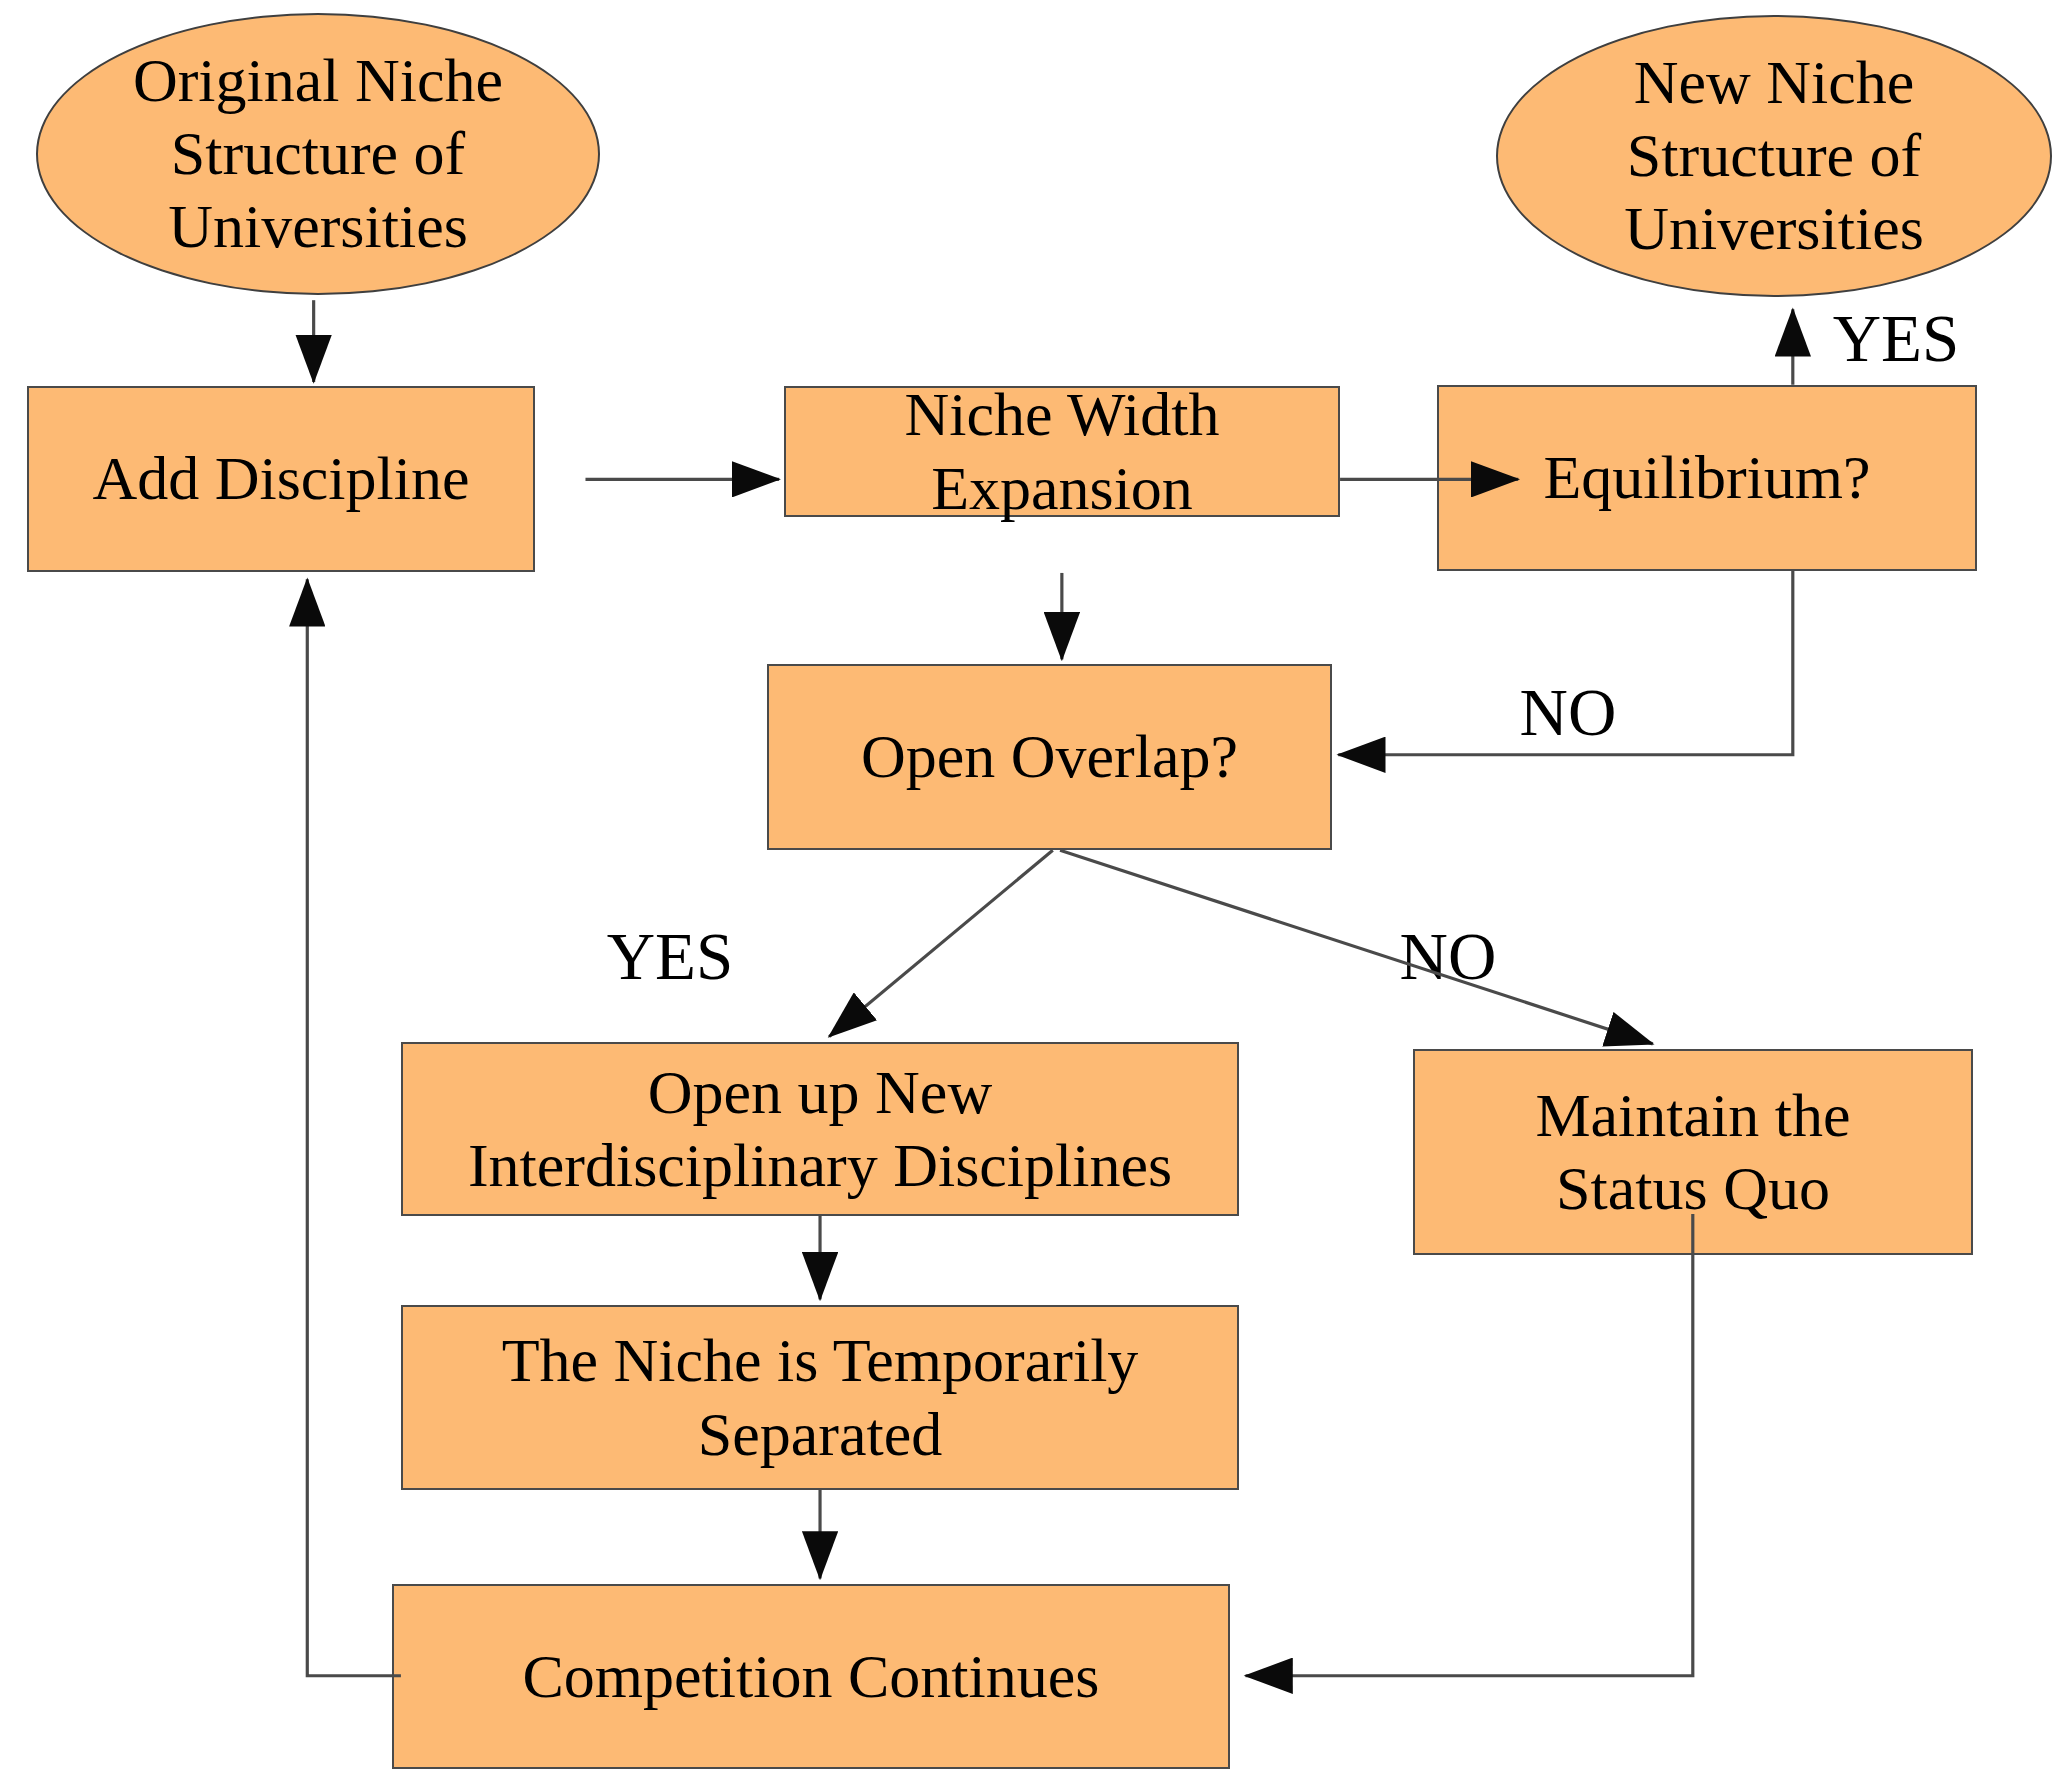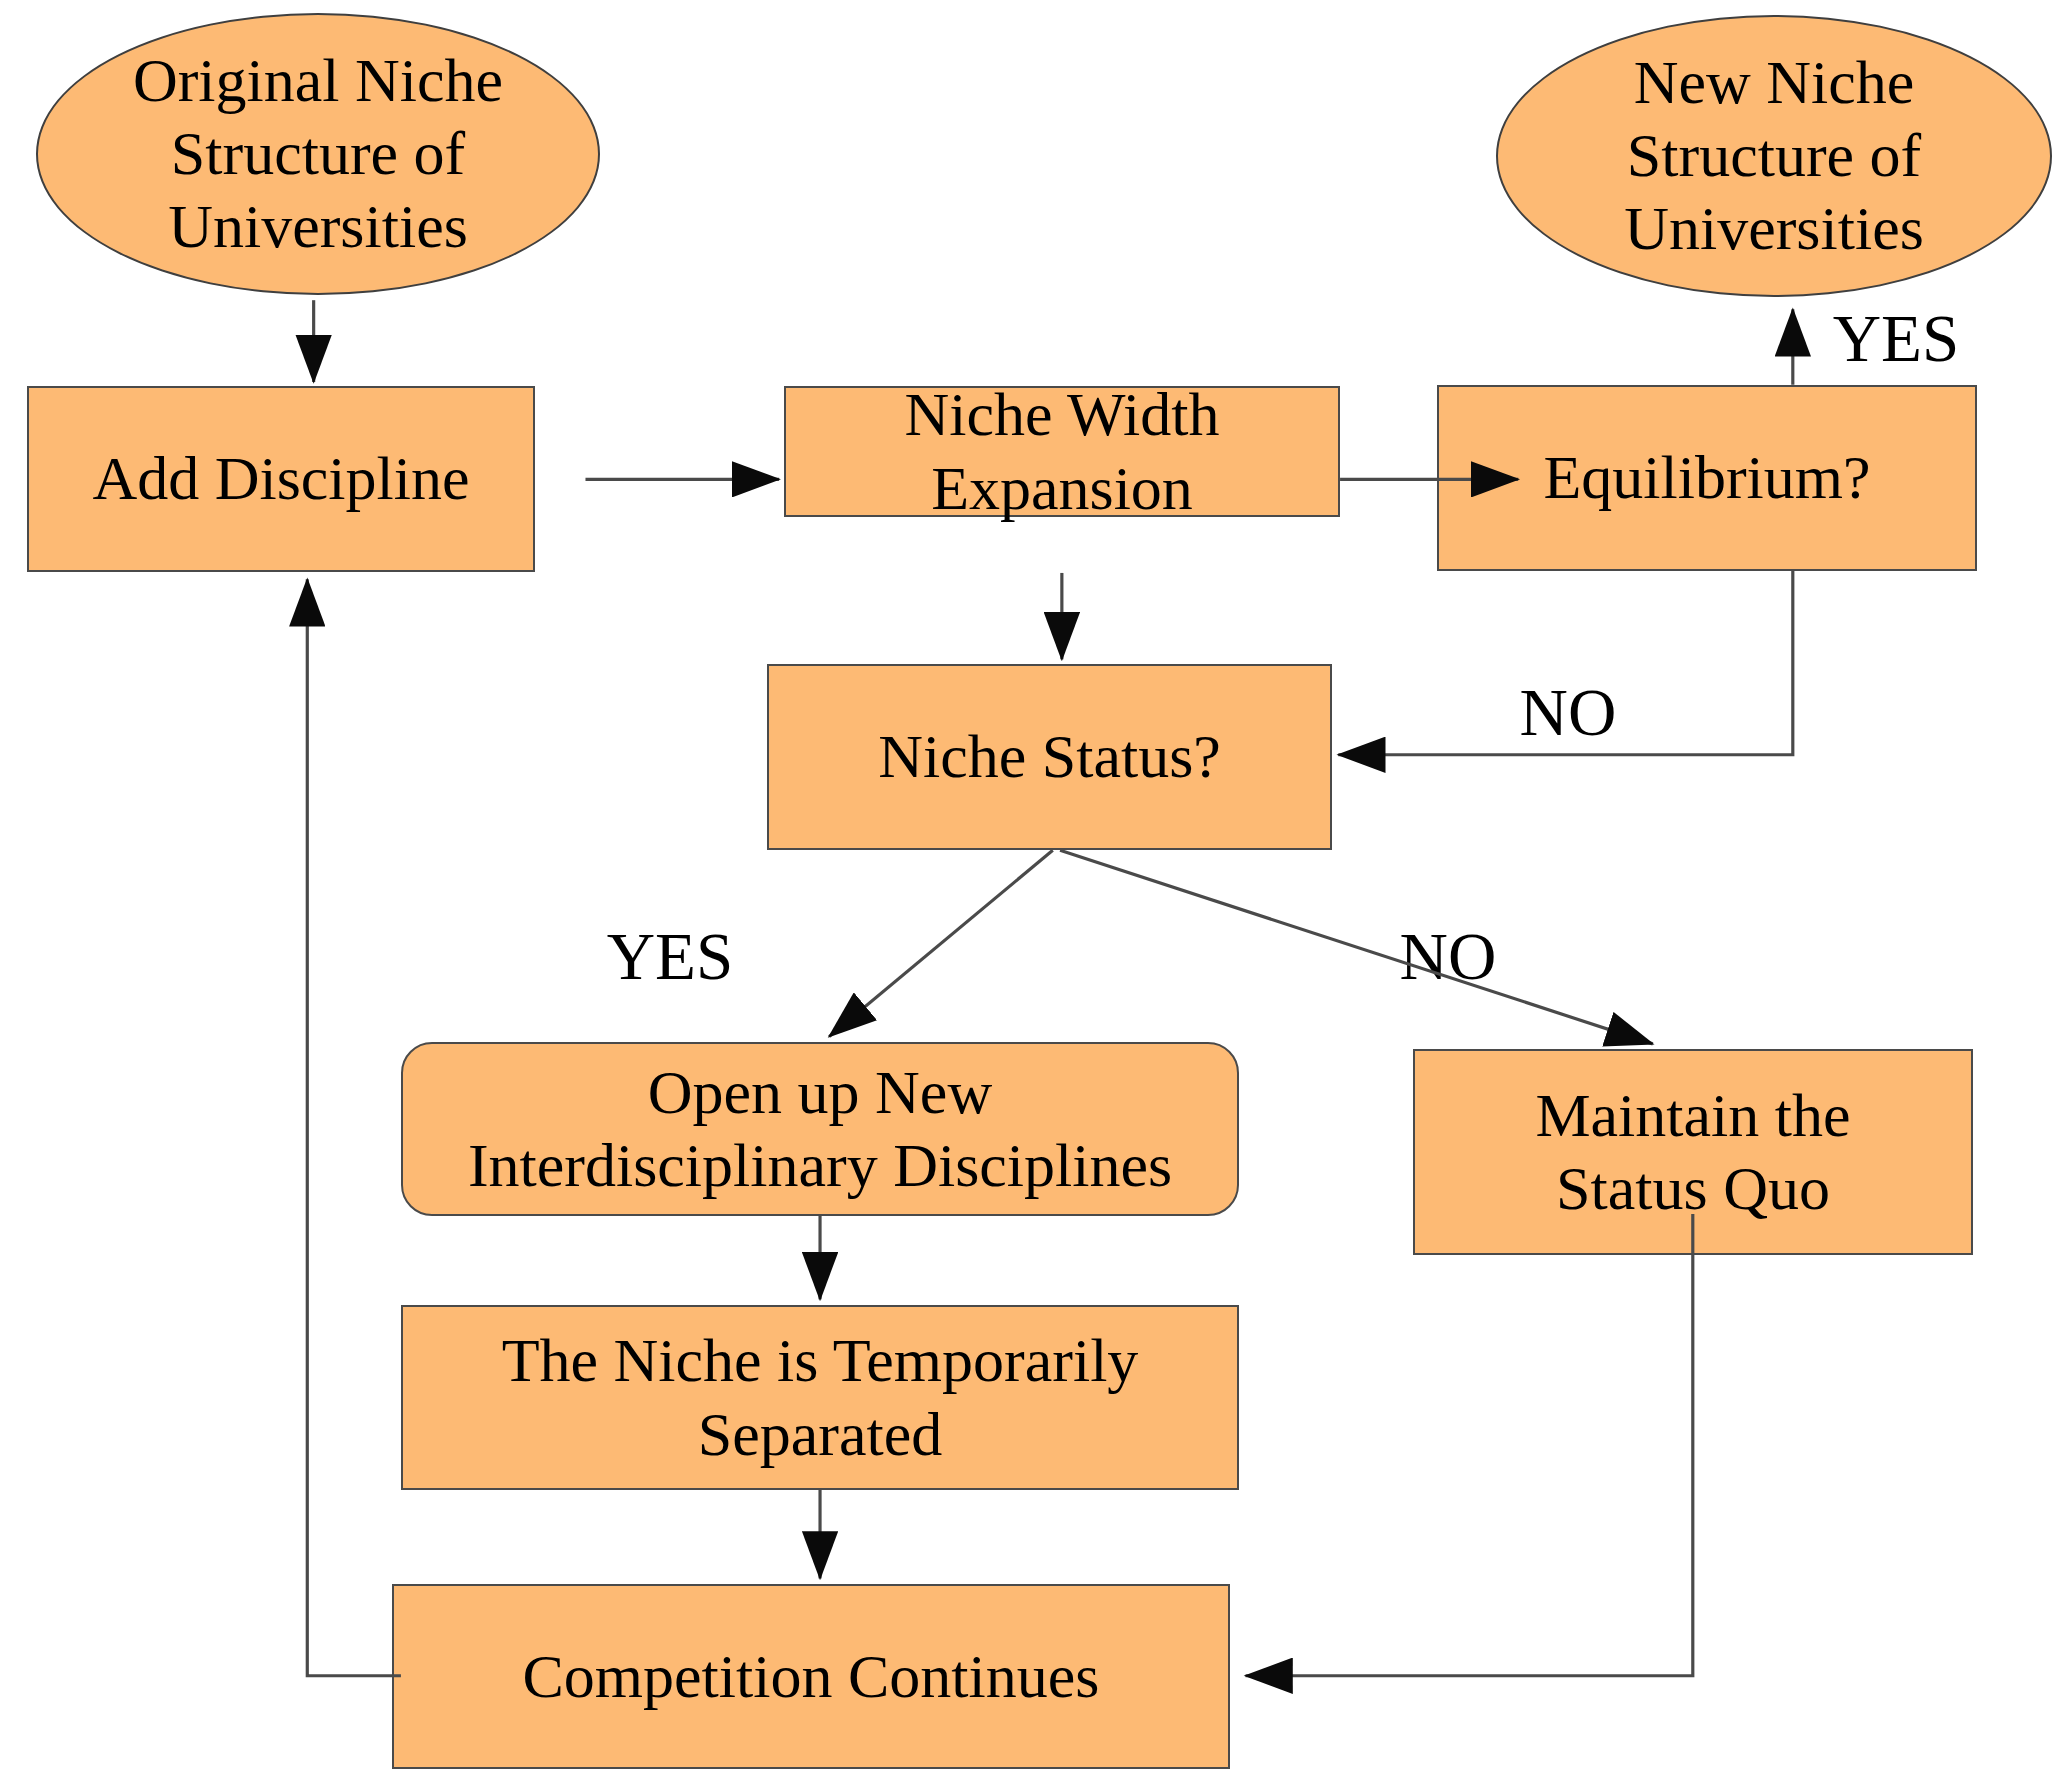--- a/index.html
+++ b/index.html
@@ -63,23 +63,23 @@
 Structure of
 Universities</div>
 
   <div class="node" style="left:27px; top:386px; width:508px; height:186px;">Add Discipline</div>
 
   <div class="node" style="left:784px; top:386px; width:556px; height:131px;">Niche Width
 Expansion</div>
 
   <div class="node" style="left:1437px; top:385px; width:540px; height:186px;">Equilibrium?</div>
 
-  <div class="node" style="left:767px; top:664px; width:565px; height:186px;">Niche Status?</div>
+  <div class="node" style="left:767px; top:664px; width:565px; height:186px;">Open Overlap?</div>
 
-  <div class="node" style="left:401px; top:1042px; width:838px; height:174px;border-radius:31px;">Open up New
+  <div class="node" style="left:401px; top:1042px; width:838px; height:174px;">Open up New
 Interdisciplinary Disciplines</div>
 
   <div class="node" style="left:1413px; top:1049px; width:560px; height:206px;">Maintain the
 Status Quo</div>
 
   <div class="node" style="left:401px; top:1305px; width:838px; height:185px;">The Niche is Temporarily
 Separated</div>
 
   <div class="node" style="left:392px; top:1584px; width:838px; height:185px;">Competition Continues</div>
 

